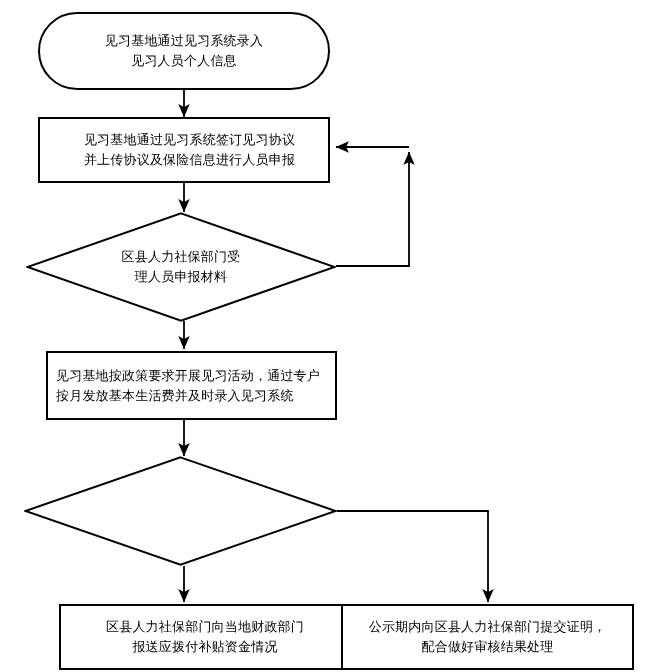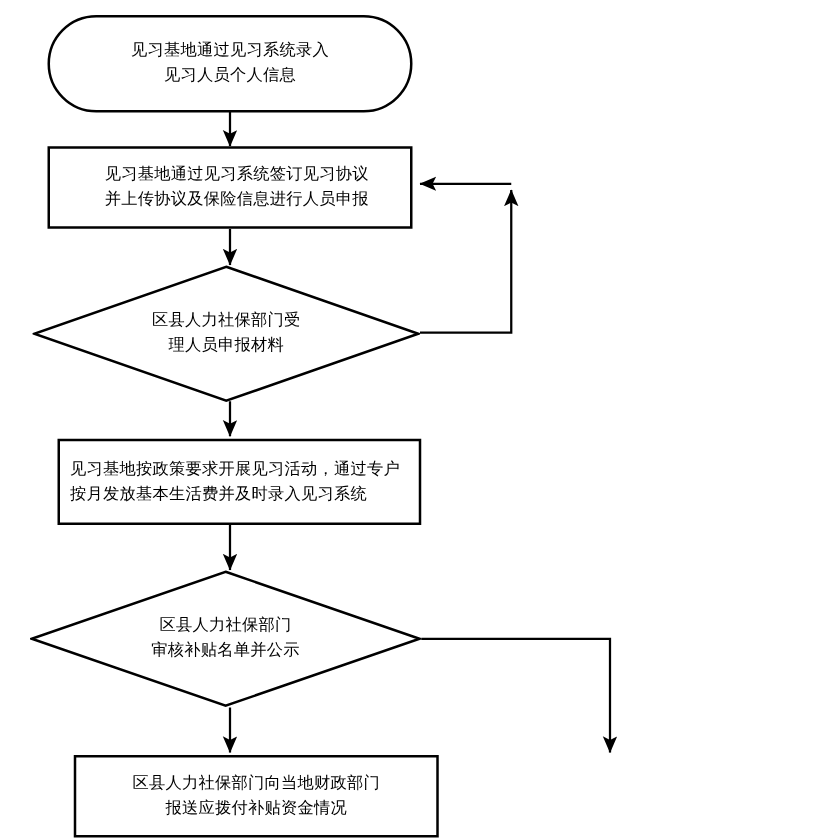--- a/index.html
+++ b/index.html
@@ -124,23 +124,25 @@
   </div>
 
   <div class="node process left-align" style="left:46px; top:351px; width:291px; height:69px;">
     <span class="txt">见习基地按政策要求开展见习活动，通过专户按月发放基本生活费并及时录入见习系统</span>
   </div>
 
   <div class="node decision" style="left:24px; top:456px; width:313px; height:110px;">
     <svg class="diamond-shape" viewBox="0 0 313 110" preserveAspectRatio="none">
       <polygon points="156.5,1.4 311.6,55 156.5,108.6 1.4,55" fill="#ffffff" stroke="#000000" stroke-width="2" vector-effect="non-scaling-stroke"></polygon>
     </svg>
-    <span class="txt">区县人力社保部门
-审核补贴名单并公示</span>
   </div>
 
   <div class="node process" style="left:38px; top:604px; width:292px; height:66px;margin-left:21px;">
     <span class="txt">区县人力社保部门向当地财政部门
 报送应拨付补贴资金情况</span>
   </div>
 
+  <div class="node process" style="left:341px; top:604px; width:293px; height:66px;">
+    <span class="txt">公示期内向区县人力社保部门提交证明，
+配合做好审核结果处理</span>
+  </div>
 
 </div>
 
 </body></html>

